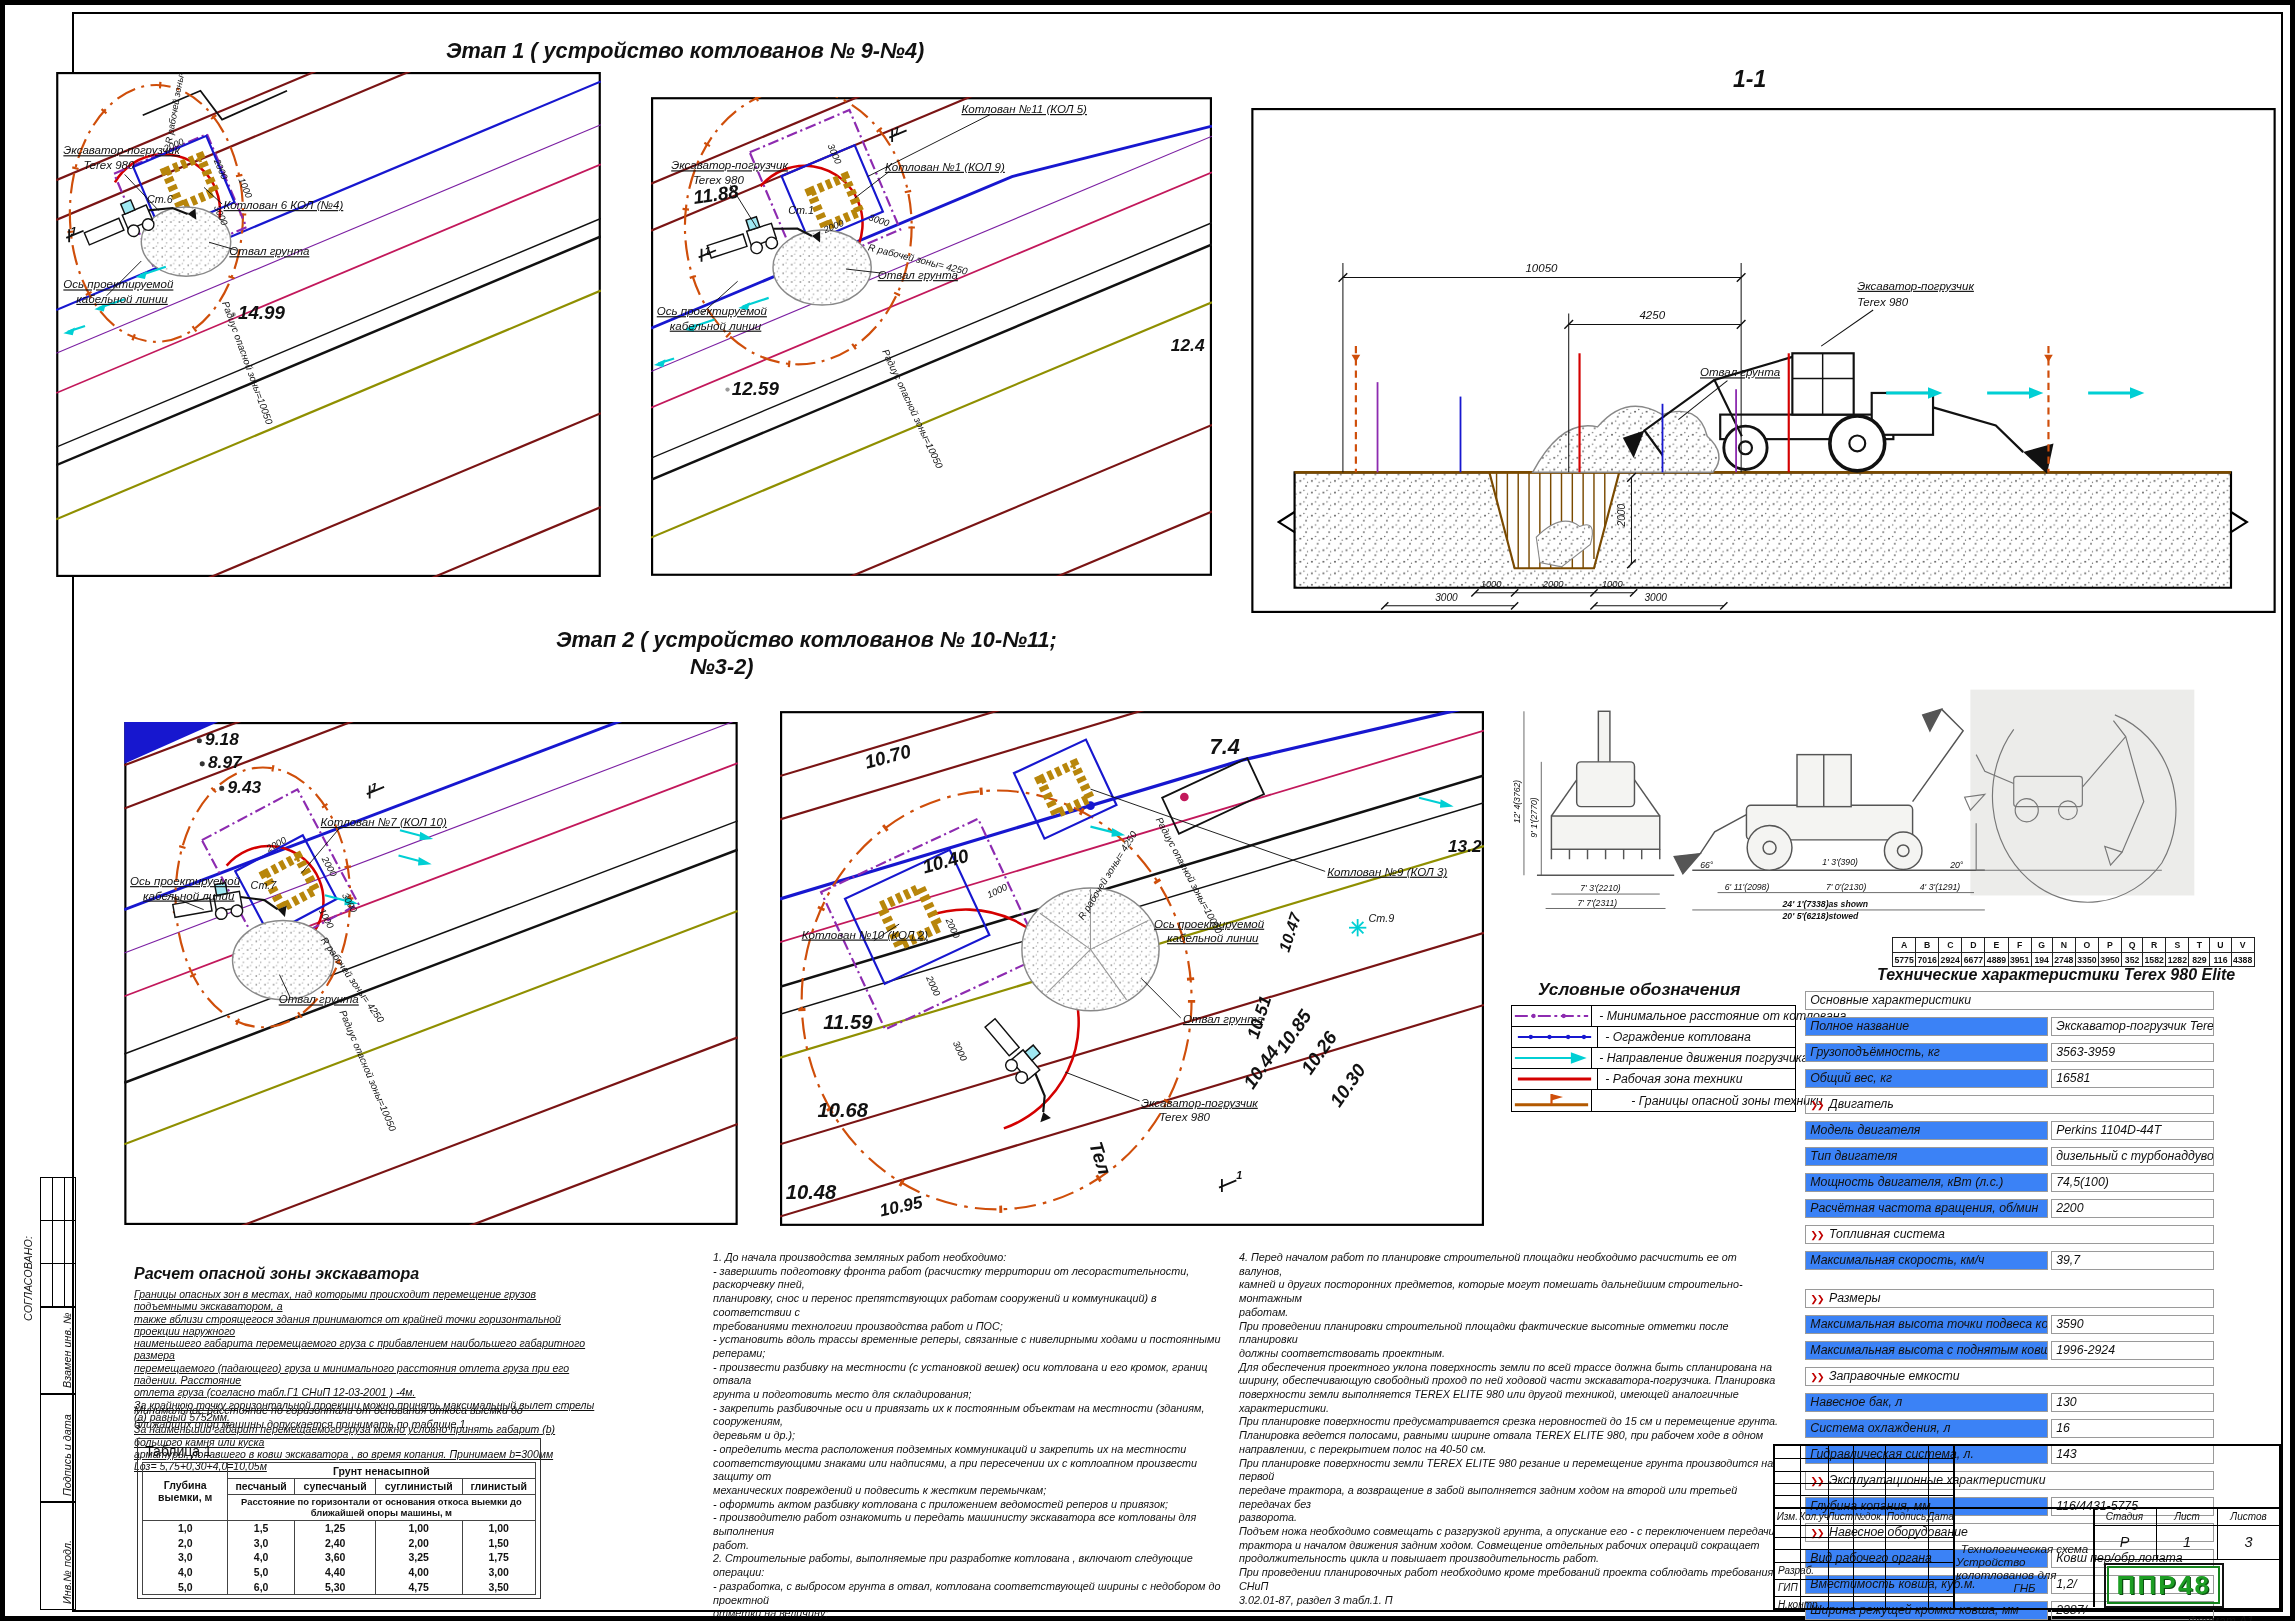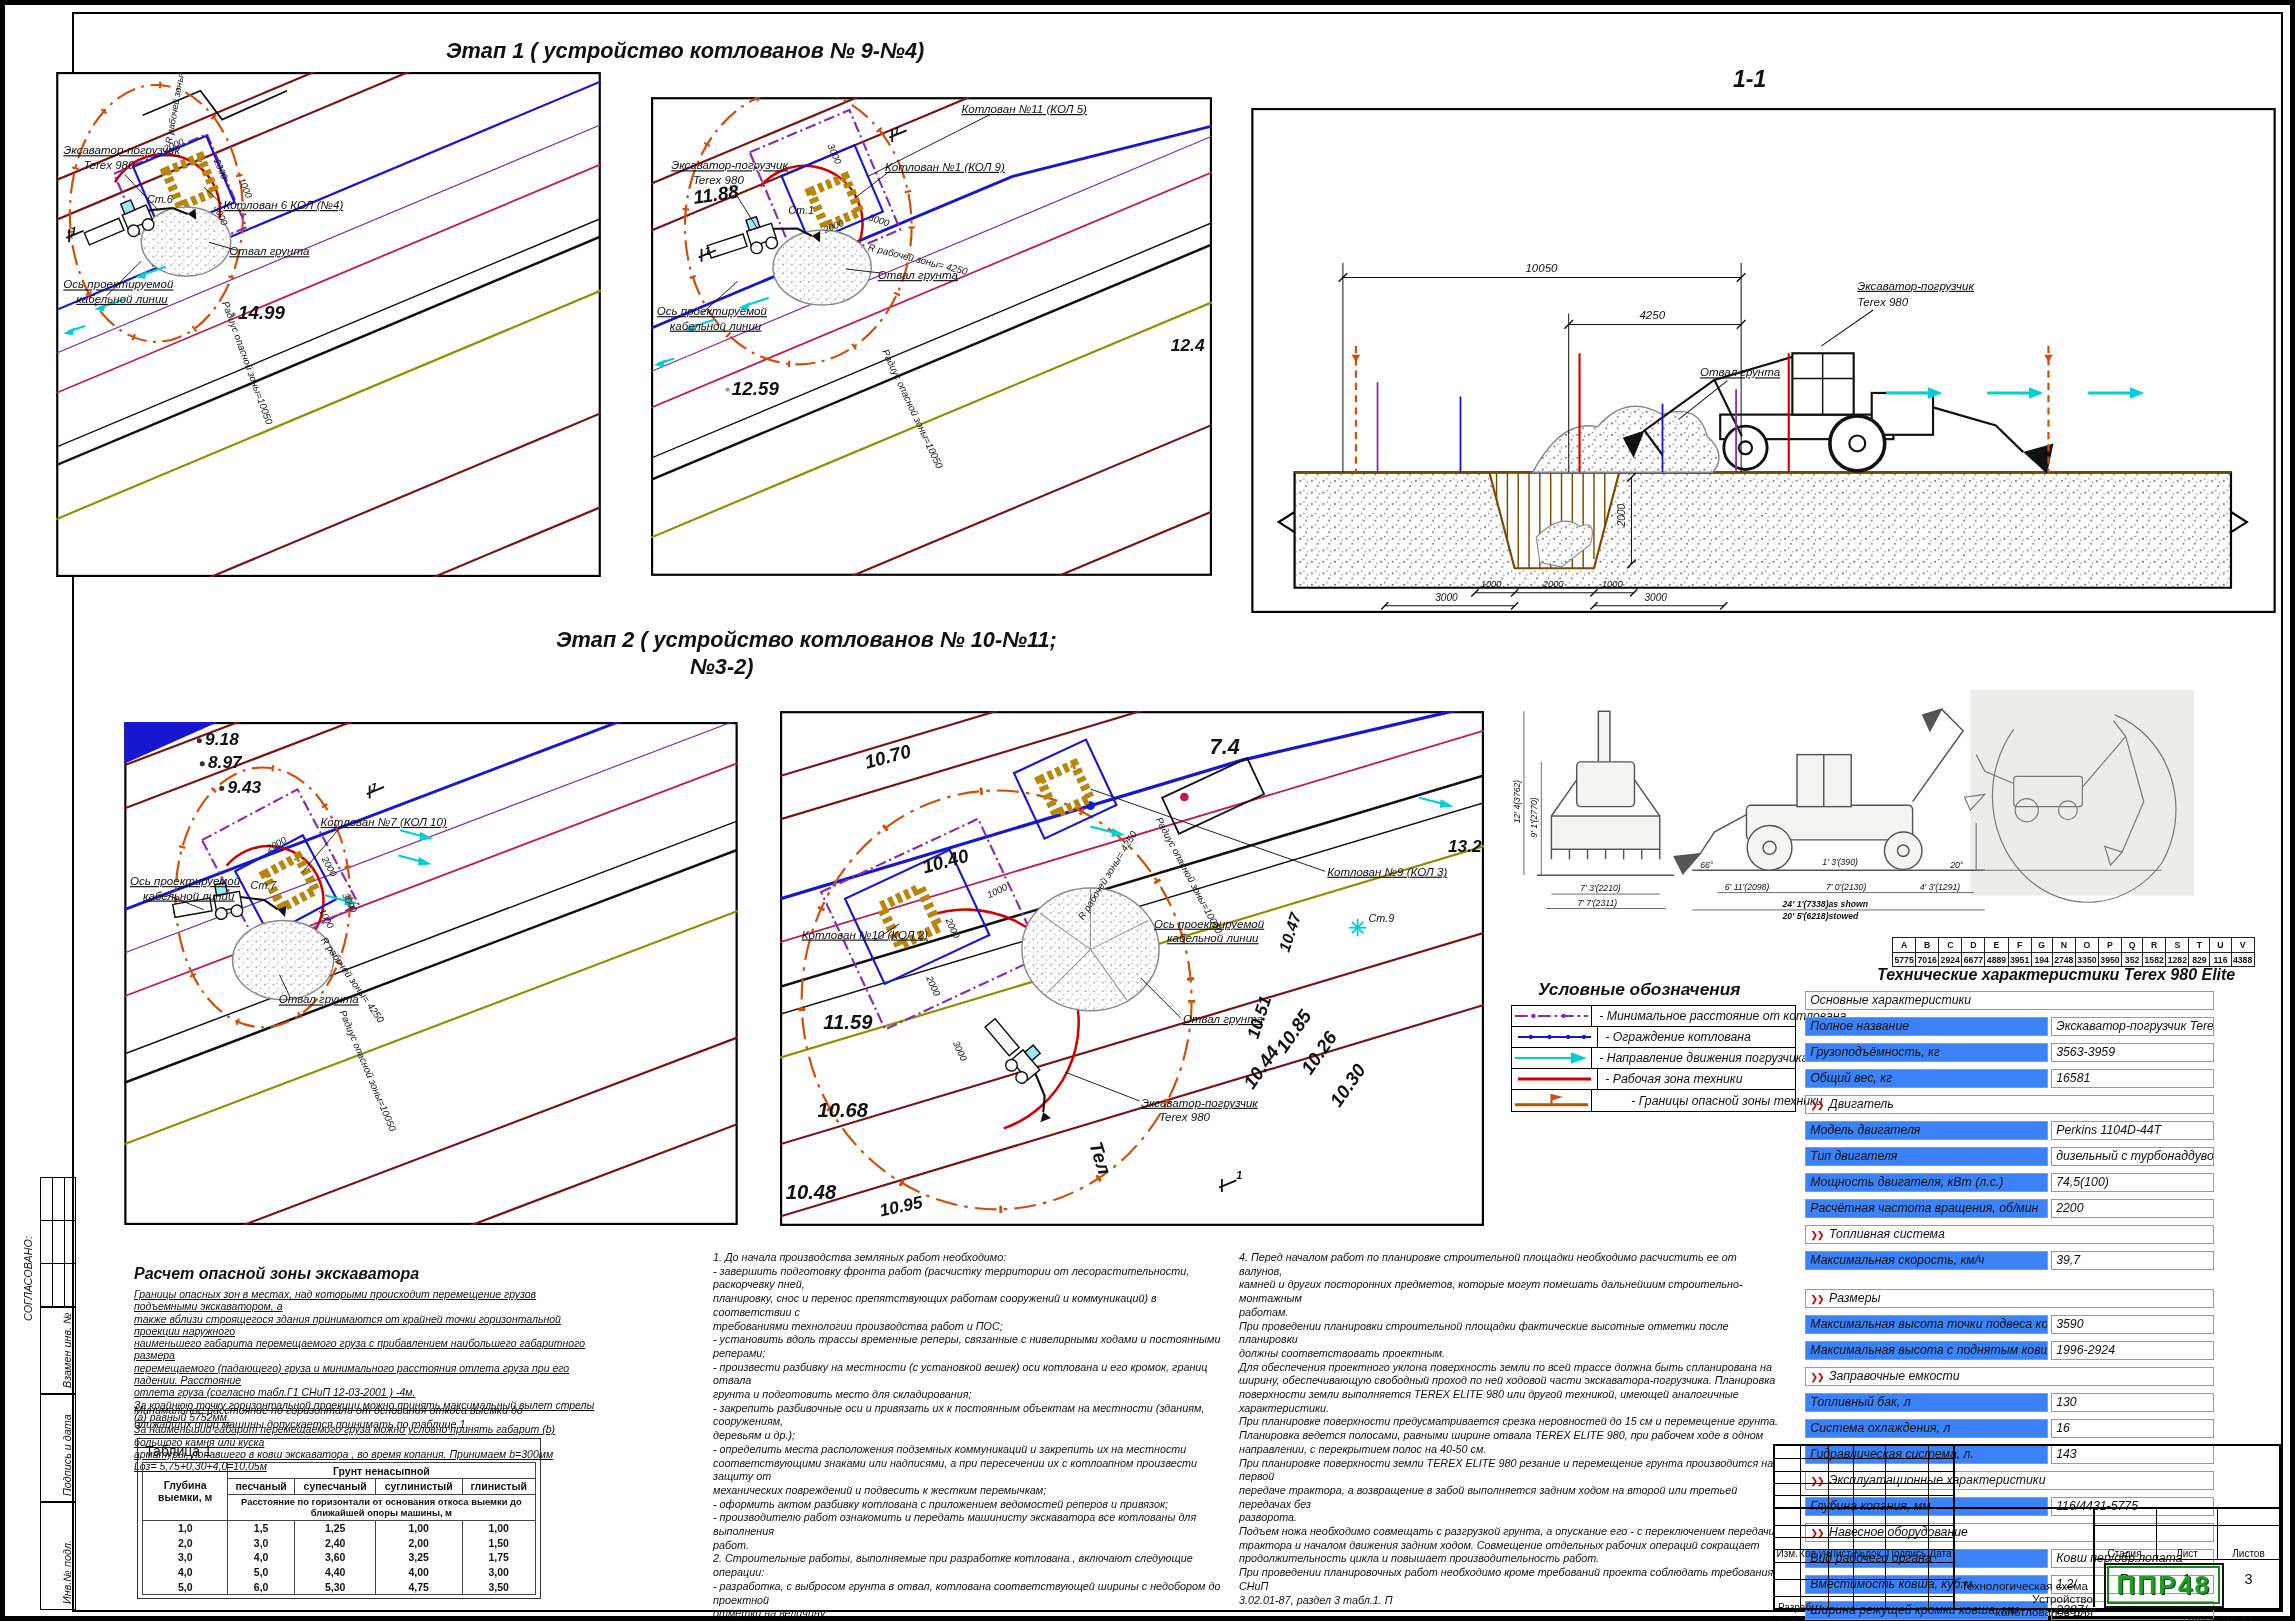--- a/index.html
+++ b/index.html
@@ -33,21 +33,21 @@
   .t1{border-collapse:collapse;font-size:10.5px;font-family:"Liberation Sans",sans-serif;}
   .t1 td,.t1 th{border:1.1px solid #444;padding:1.4px 2.9px;text-align:center;font-weight:bold;}
   .t1 .datarow td{border-top:none;border-bottom:none;}
   .t1 .lastrow td{border-bottom:1.1px solid #444;}
   
   .dimt{border-collapse:collapse;}
   .dimt td{border:1.1px solid #222;font-size:8.7px;font-weight:bold;text-align:center;padding:0.7px 1.4px;
            font-family:"Liberation Sans",sans-serif;min-width:17.3px;height:12.3px;}
   
   .tb-line{position:absolute;background:#000;}
-  .tb-cell{position:absolute;font-size:10px;display:flex;align-items:center;justify-content:center;text-align:right;margin-top:37px;}
+  .tb-cell{position:absolute;font-size:10px;font-style:italic;display:flex;align-items:center;justify-content:center;text-align:left;}
   .vlab{position:absolute;transform:rotate(-90deg);transform-origin:left top;white-space:nowrap;
         font-size:10.8px;font-style:italic;}
   .logo{border:2.2px solid #111;padding:1.4px;}
   .logo-in{border:2.2px solid #15851c;padding:1.4px 7.2px;font-size:26px;font-weight:900;color:#1d9e24;
            letter-spacing:2.2px;text-shadow:1.1px 1.1px 0 #0a4d10;font-style:normal;}
 </style>
 </head>
 <body>
 
 <div id="sheet">
@@ -738,21 +738,21 @@
         <div class="td">3590</div>
       </div>
     <div class="tr">
         <div class="th">Максимальная высота с поднятым ковшом, мм</div>
         <div class="td">1996-2924</div>
       </div>
     <div class="tr">
         <div class="sec chev">Заправочные емкости</div>
       </div>
     <div class="tr">
-        <div class="th">Топливный бак, л</div>
+        <div class="th">Навесное бак, л</div>
         <div class="td">130</div>
       </div>
     <div class="tr">
         <div class="th">Система охлаждения, л</div>
         <div class="td">16</div>
       </div>
     <div class="tr">
         <div class="th">Гидравлическая система, л.</div>
         <div class="td">143</div>
       </div>

